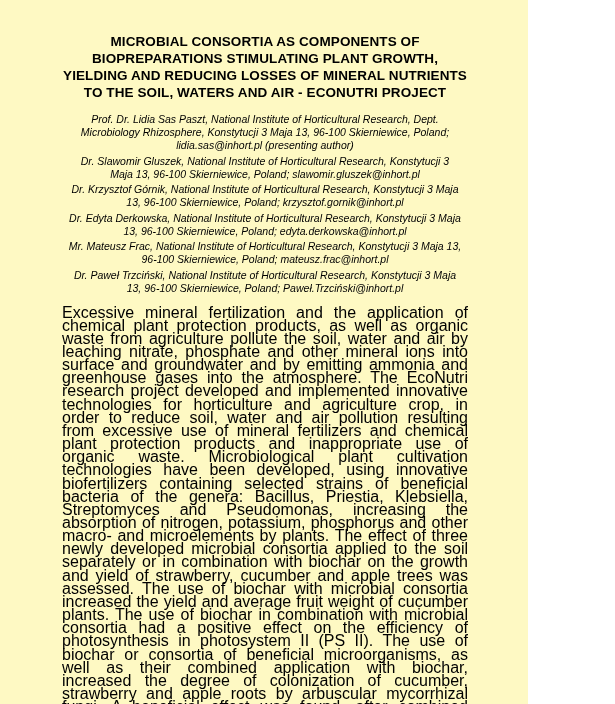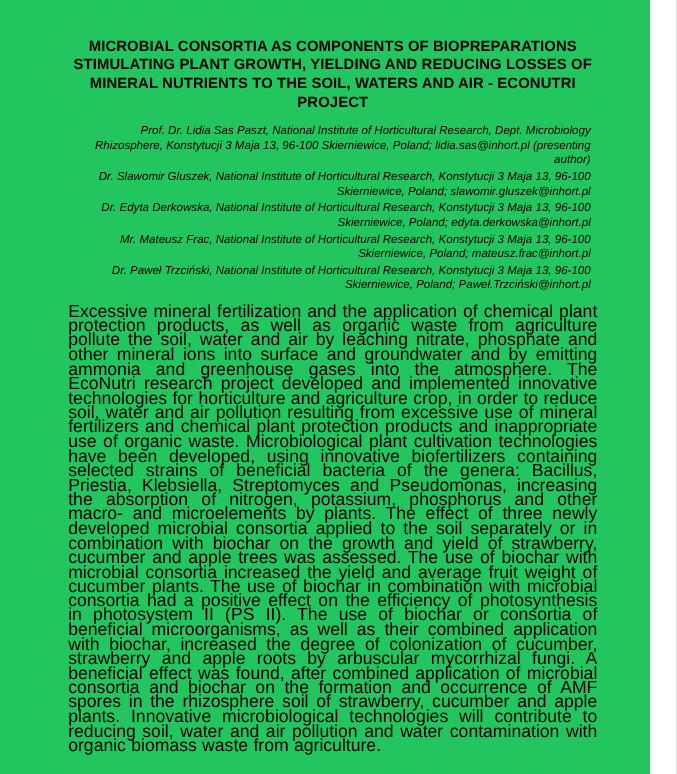--- a/index.html
+++ b/index.html
@@ -10,61 +10,62 @@
   body {
     width: 615px;
     height: 704px;
     overflow: hidden;
     color: #000000;
     font-family: "Liberation Sans", sans-serif;
     -webkit-font-smoothing: antialiased;
   }
   .page {
     box-sizing: border-box;
-    width: 591px;
+    width: 528px;
     height: 704px;
-    padding: 33px 48px 0 62px;
-    background: #22c55e;
+    padding: 33px 60px 0 62px;
+    background: #fef9c3;
   }
   .doc-title {
     margin: 0;
     font-size: 13.5px;
     line-height: 17px;
     font-weight: bold;
     text-align: center;
     letter-spacing: 0.1px;
   }
   .authors {
     margin-top: 12px;
   }
   .author-line {
     margin: 0 6px 2.5px 6px;
     font-size: 10.5px;
     line-height: 13px;
     font-style: italic;
-    text-align: right;
+    text-align: center;
   }
   .abstract {
     margin: 11px 0 0 0;
     font-size: 16px;
     line-height: 13.15px;
     text-align: justify;
     word-spacing: 0.4px;
   }
 </style>
 </head>
 <body>
 
 <div class="page">
 
   <h1 class="doc-title">MICROBIAL CONSORTIA AS COMPONENTS OF BIOPREPARATIONS STIMULATING PLANT GROWTH, YIELDING AND REDUCING LOSSES OF MINERAL NUTRIENTS TO THE SOIL, WATERS AND AIR - ECONUTRI PROJECT</h1>
 
   <div class="authors">
     <p class="author-line">Prof. Dr. Lidia Sas Paszt, National Institute of Horticultural Research, Dept. Microbiology Rhizosphere, Konstytucji 3 Maja 13, 96-100 Skierniewice, Poland; lidia.sas@inhort.pl (presenting author)</p>
     <p class="author-line">Dr. Slawomir Gluszek, National Institute of Horticultural Research, Konstytucji 3 Maja 13, 96-100 Skierniewice, Poland; slawomir.gluszek@inhort.pl</p>
+    <p class="author-line">Dr. Krzysztof Górnik, National Institute of Horticultural Research, Konstytucji 3 Maja 13, 96-100 Skierniewice, Poland; krzysztof.gornik@inhort.pl</p>
     <p class="author-line">Dr. Edyta Derkowska, National Institute of Horticultural Research, Konstytucji 3 Maja 13, 96-100 Skierniewice, Poland; edyta.derkowska@inhort.pl</p>
     <p class="author-line">Mr. Mateusz Frac, National Institute of Horticultural Research, Konstytucji 3 Maja 13, 96-100 Skierniewice, Poland; mateusz.frac@inhort.pl</p>
     <p class="author-line">Dr. Paweł Trzciński, National Institute of Horticultural Research, Konstytucji 3 Maja 13, 96-100 Skierniewice, Poland; Paweł.Trzciński@inhort.pl</p>
   </div>
 
   <p class="abstract">Excessive mineral fertilization and the application of chemical plant protection products, as well as organic waste from agriculture pollute the soil, water and air by leaching nitrate, phosphate and other mineral ions into surface and groundwater and by emitting ammonia and greenhouse gases into the atmosphere. The EcoNutri research project developed and implemented innovative technologies for horticulture and agriculture crop, in order to reduce soil, water and air pollution resulting from excessive use of mineral fertilizers and chemical plant protection products and inappropriate use of organic waste. Microbiological plant cultivation technologies have been developed, using innovative biofertilizers containing selected strains of beneficial bacteria of the genera: Bacillus, Priestia, Klebsiella, Streptomyces and Pseudomonas, increasing the absorption of nitrogen, potassium, phosphorus and other macro- and microelements by plants. The effect of three newly developed microbial consortia applied to the soil separately or in combination with biochar on the growth and yield of strawberry, cucumber and apple trees was assessed. The use of biochar with microbial consortia increased the yield and average fruit weight of cucumber plants. The use of biochar in combination with microbial consortia had a positive effect on the efficiency of photosynthesis in photosystem II (PS II). The use of biochar or consortia of beneficial microorganisms, as well as their combined application with biochar, increased the degree of colonization of cucumber, strawberry and apple roots by arbuscular mycorrhizal fungi. A beneficial effect was found, after combined application of microbial consortia and biochar on the formation and occurrence of AMF spores in the rhizosphere soil of strawberry, cucumber and apple plants. Innovative microbiological technologies will contribute to reducing soil, water and air pollution and water contamination with organic biomass waste from agriculture.</p>
 
 </div>
 
 </body></html>

